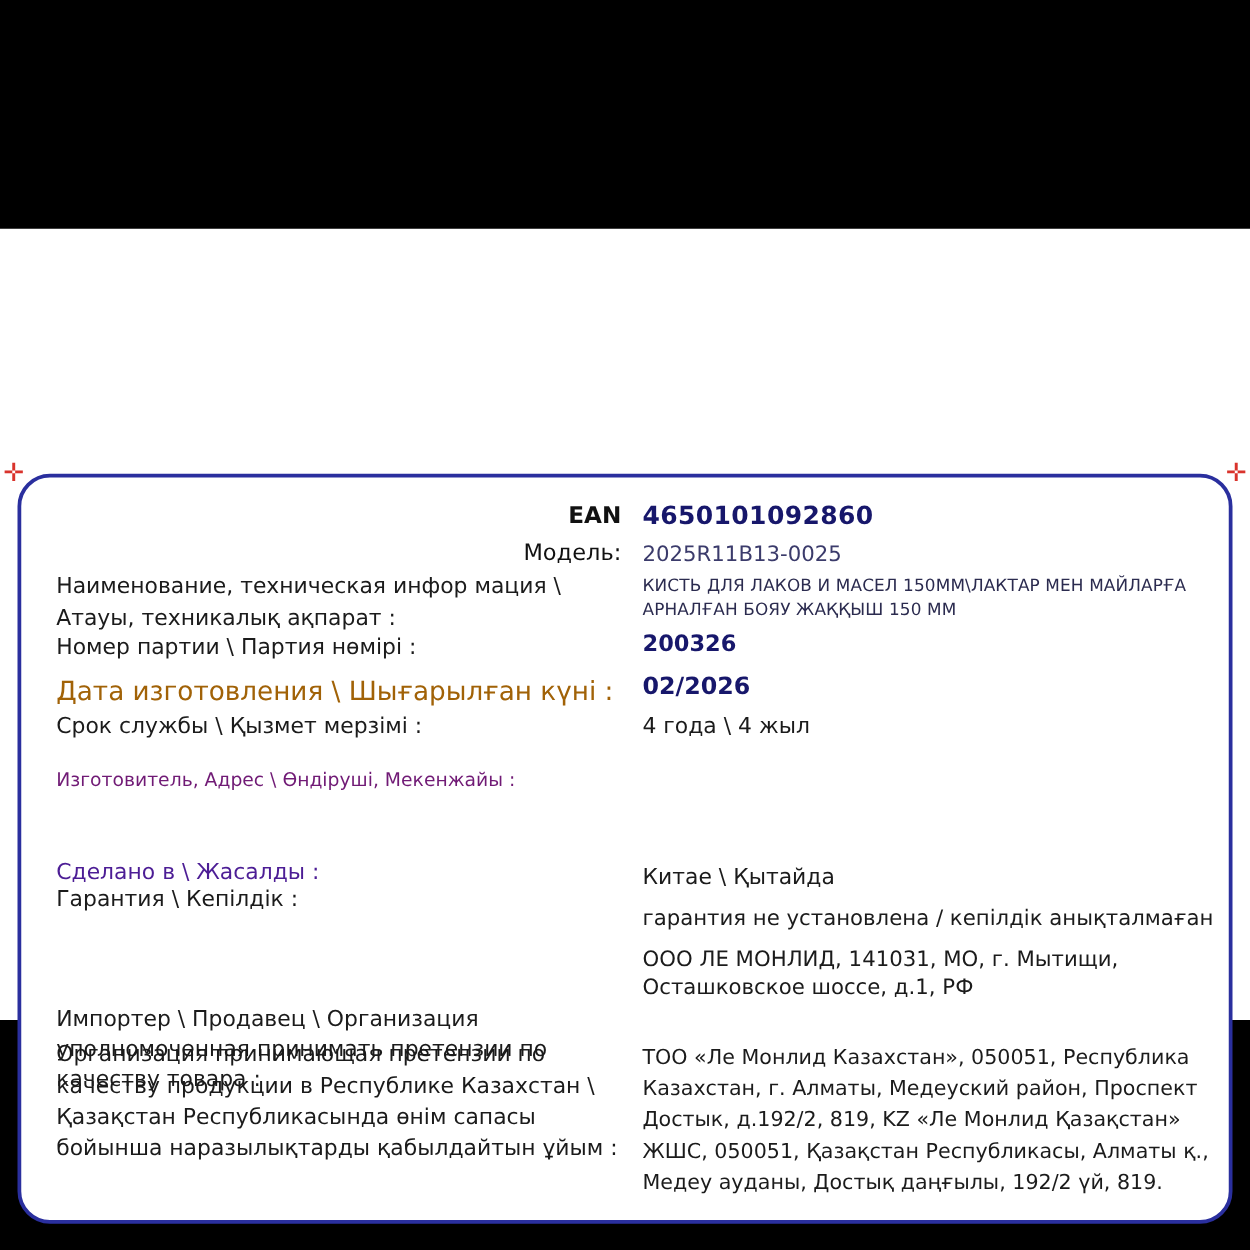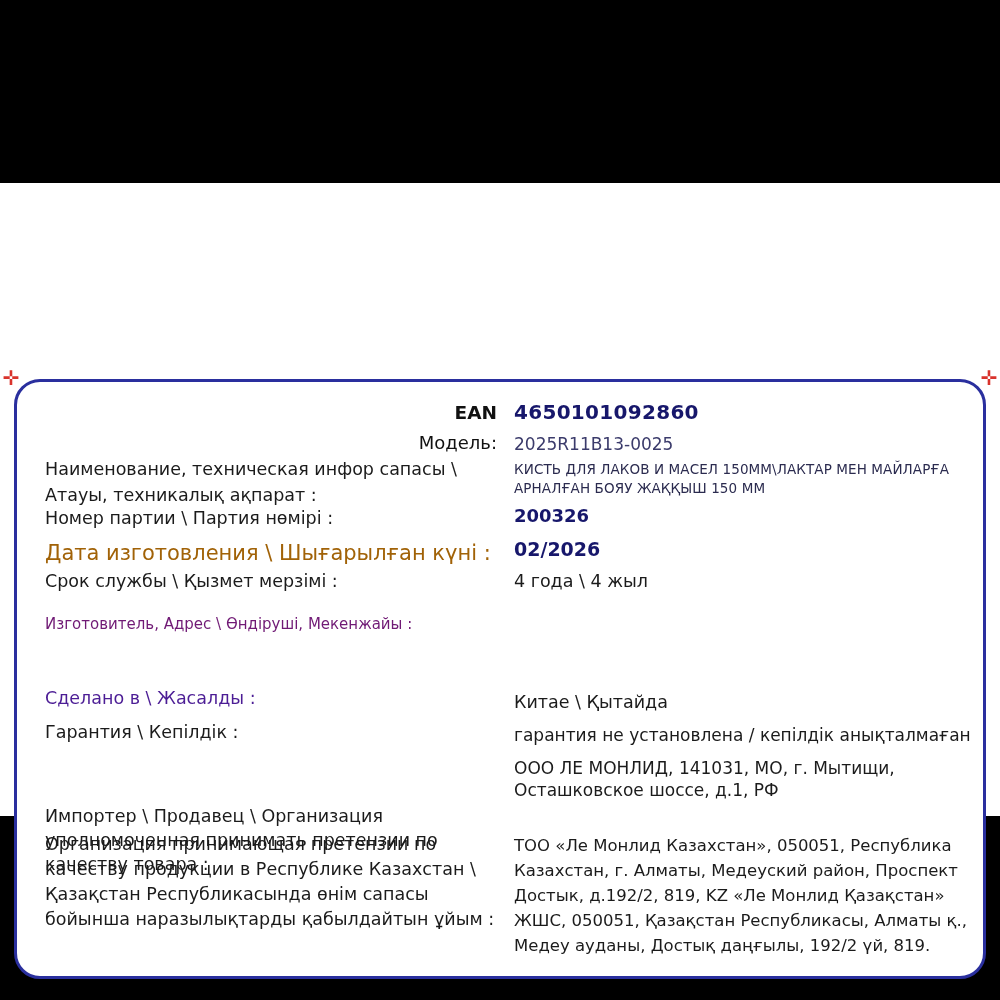--- a/index.html
+++ b/index.html
@@ -221,21 +221,21 @@
   .l-made {
     position: absolute;
     left: 28px;
     top: 306px;
     font-size: 17.5px;
     color: #4c1d95;
   }
   .l-warranty {
     position: absolute;
     left: 28px;
-    top: 340px;
+    top: 328px;
     font-size: 17.5px;
     color: #1b1b1b;
     text-align: center;
   }
   .l-importer {
     position: absolute;
     left: 28px;
     top: 374px;
     width: 450px;
     font-size: 17.5px;
@@ -267,21 +267,21 @@
       <div class="inner">
 
         <div class="ean-label">EAN</div>
         <div class="ean-value">4650101092860</div>
 
         <div class="model-label">Модель:</div>
         <div class="model-value">2025R11B13-0025</div>
 
         <div class="desc">КИСТЬ ДЛЯ ЛАКОВ И МАСЕЛ 150ММ\ЛАКТАР МЕН МАЙЛАРҒА АРНАЛҒАН БОЯУ ЖАҚҚЫШ 150 ММ</div>
 
-        <div class="l-name">Наименование, техническая инфор сапасы \ Атауы, техникалық ақпарат :</div>
+        <div class="l-name">Наименование, техническая инфор мация \ Атауы, техникалық ақпарат :</div>
 
         <div class="l-batch">Номер партии \ Партия нөмірі :</div>
         <div class="v-batch">200326</div>
 
         <div class="l-date">Дата изготовления \ Шығарылған күні :</div>
         <div class="v-date">02/2026</div>
 
         <div class="l-life">Срок службы \ Қызмет мерзімі :</div>
         <div class="v-life">4 года \ 4 жыл</div>
 

